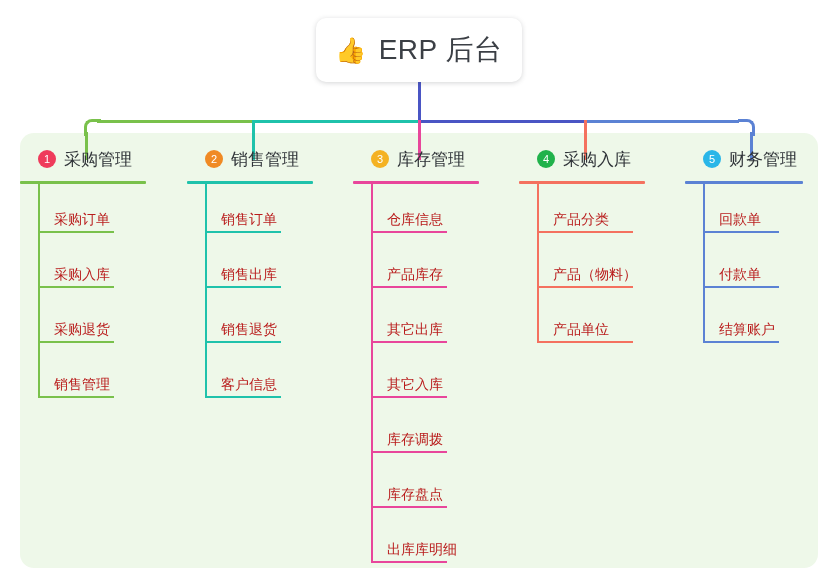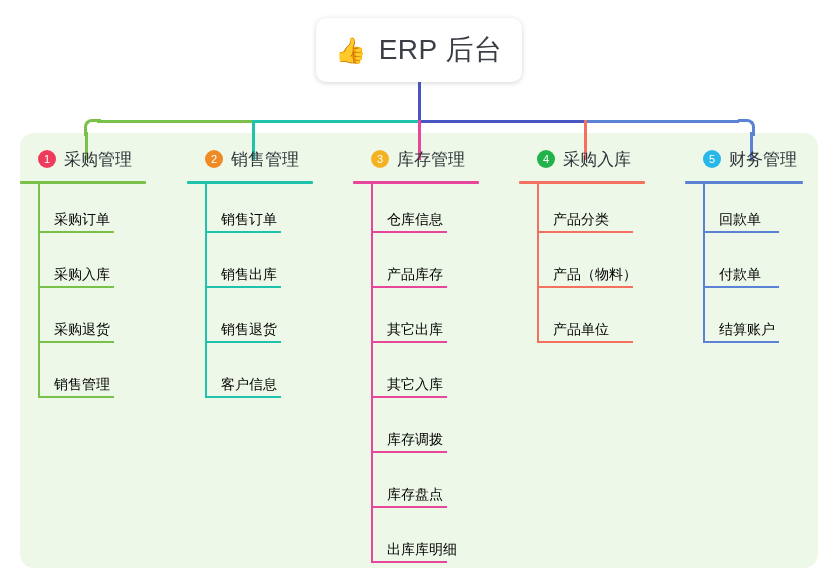--- a/index.html
+++ b/index.html
@@ -55,21 +55,21 @@
     flex:0 0 18px;font-family:"Liberation Sans",sans-serif;
   }
   .col-title{font-size:17px;color:#2f3338;white-space:nowrap;}
   .head-rule{height:3px;margin-top:9px;border-radius:1px;}
 
   .leaves{position:relative;margin-top:0;}
   .spine{position:absolute;left:18px;top:0;width:2px;}
   .leaf{position:relative;height:55px;}
   .leaf-text{
     position:absolute;left:34px;bottom:10px;
-    font-size:14px;color:#000000;white-space:nowrap;
+    font-size:14px;color:#b91c1c;white-space:nowrap;
   }
   .leaf-rule{position:absolute;left:18px;bottom:6px;height:2px;}
 </style>
 </head>
 <body>
 
 <div id="stage">
 
   <div class="panel"></div>
 

